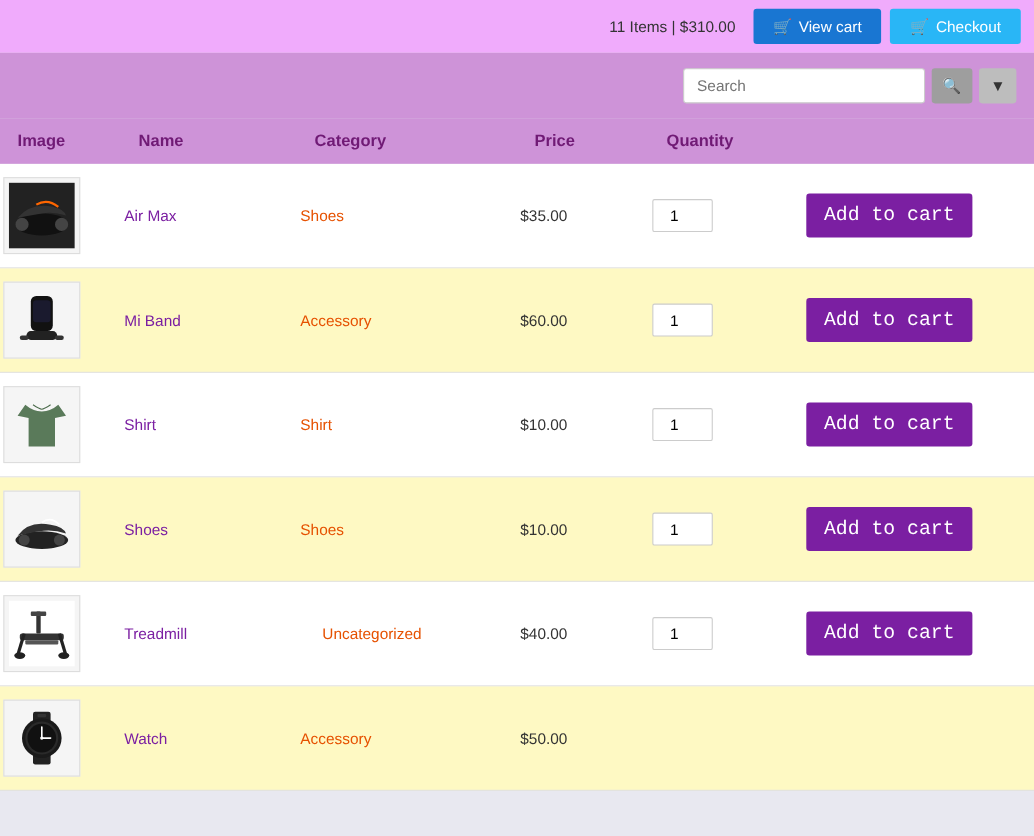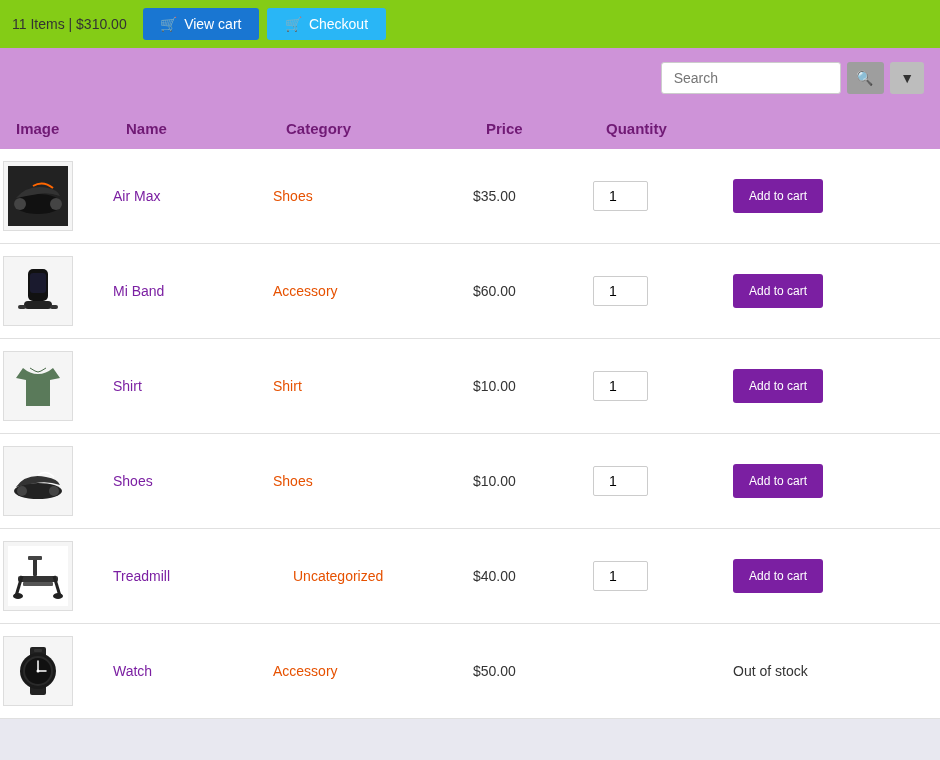--- a/index.html
+++ b/index.html
@@ -1,22 +1,23 @@
 <!DOCTYPE html>
 <html><head>
   <meta charset="utf-8">
   <style>
     * { box-sizing: border-box; margin: 0; padding: 0; }
     body { font-family: Arial, sans-serif; background: #e8e8f0; width: 940px; }
 
     
     .top-bar {
-      background: #84cc16;
-      display: flex;
-      align-items: center;
+      background: #f0abfc;
+      display: flex;
+      align-items: center;
+      justify-content: flex-end;
       padding: 8px 12px;
       gap: 8px;
     }
     .top-bar .items-summary {
       color: #333;
       font-size: 14px;
       margin-right: 8px;
     }
     .btn-view-cart {
       background: #1976d2;
@@ -50,21 +51,21 @@
       display: flex;
       justify-content: flex-end;
       align-items: center;
       gap: 6px;
     }
     .search-bar input {
       padding: 7px 12px;
       font-size: 14px;
       border: 1px solid #ccc;
       border-radius: 3px;
-      width: 180px;
+      width: 220px;
       outline: none;
     }
     .search-btn {
       background: #9e9e9e;
       border: none;
       padding: 8px 10px;
       cursor: pointer;
       border-radius: 3px;
       color: #fff;
       font-size: 14px;
@@ -92,21 +93,21 @@
 
     
     .product-row {
       display: grid;
       grid-template-columns: 110px 160px 200px 120px 140px 1fr;
       align-items: center;
       padding: 12px 3px;
       border-bottom: 1px solid #e0e0e0;
     }
     .product-row.white { background: #fff; }
-    .product-row.purple { background: #ffffff; }
+    .product-row.purple { background: #fef9c3; }
 
     .product-image {
       width: 70px;
       height: 70px;
       background: #f5f5f5;
       border: 1px solid #ddd;
       display: flex;
       align-items: center;
       justify-content: center;
       overflow: hidden;
@@ -135,23 +136,24 @@
       border: 1px solid #ccc;
       text-align: center;
       font-size: 14px;
       border-radius: 2px;
     }
     .btn-add-cart {
       background: #7b1fa2;
       color: #fff;
       border: none;
       padding: 10px 16px;
-      font-size: 12px;
-      cursor: pointer;
-      border-radius: 3px;
+      font-size: 18px;
+      cursor: pointer;
+      border-radius: 3px;
+      font-family: Liberation Mono, monospace;
     }
     .out-of-stock {
       font-size: 14px;
       color: #333;
     }
   </style>
 </head>
 <body>
 
 <div class="top-bar">
@@ -305,16 +307,13 @@
       <circle cx="30" cy="30" r="13" fill="#111"></circle>
       <path d="M30 20 L30 30 L38 30" stroke="#fff" stroke-width="1.5" fill="none" stroke-linecap="round"></path>
       <circle cx="30" cy="30" r="1.5" fill="#fff"></circle>
       <rect x="26" y="8" width="8" height="3" rx="1" fill="#333"></rect>
     </svg>
   </div>
   <div class="product-name">Watch</div>
   <div class="product-category">Accessory</div>
   <div class="product-price">$50.00</div>
   <div></div>
-  <div>
-    <span class="out-of-stock">Out of stock</span>
-  </div>
 </div>
 
 </body></html>

